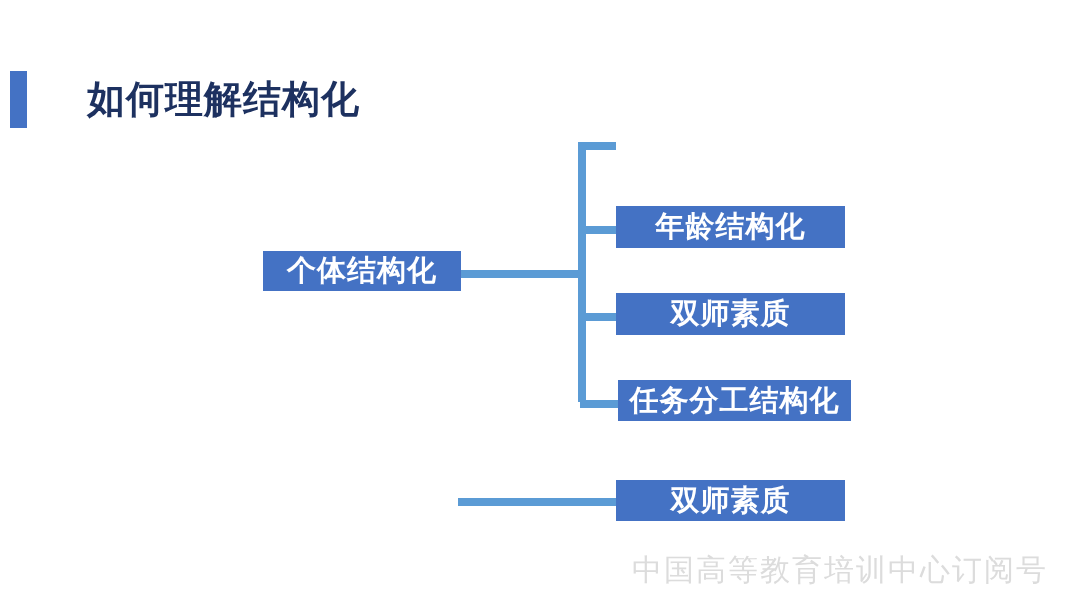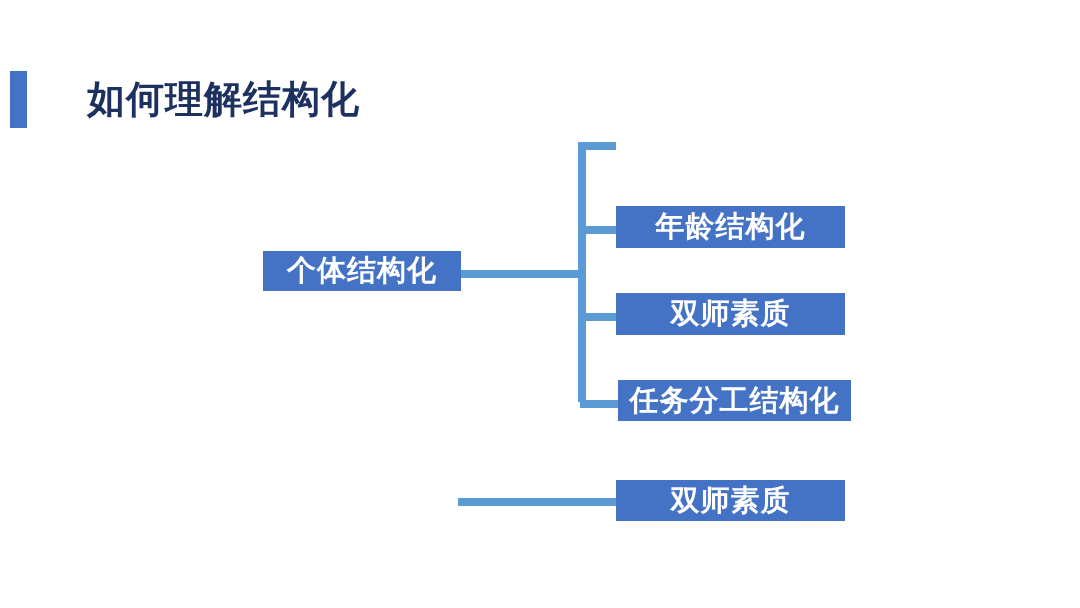--- a/index.html
+++ b/index.html
@@ -94,14 +94,15 @@
   <div class="line line-h line-branch-4"></div>
   <div class="line line-h line-individual"></div>
 
   <div class="node node-overall">个体结构化</div>
 
   <div class="node node-age">年龄结构化</div>
   <div class="node node-expertise">双师素质</div>
   <div class="node node-dual">双师素质</div>
   <div class="node node-task">任务分工结构化</div>
 
+  <div class="watermark">中国高等教育培训中心订阅号</div>
 
 </div>
 
 </body></html>

